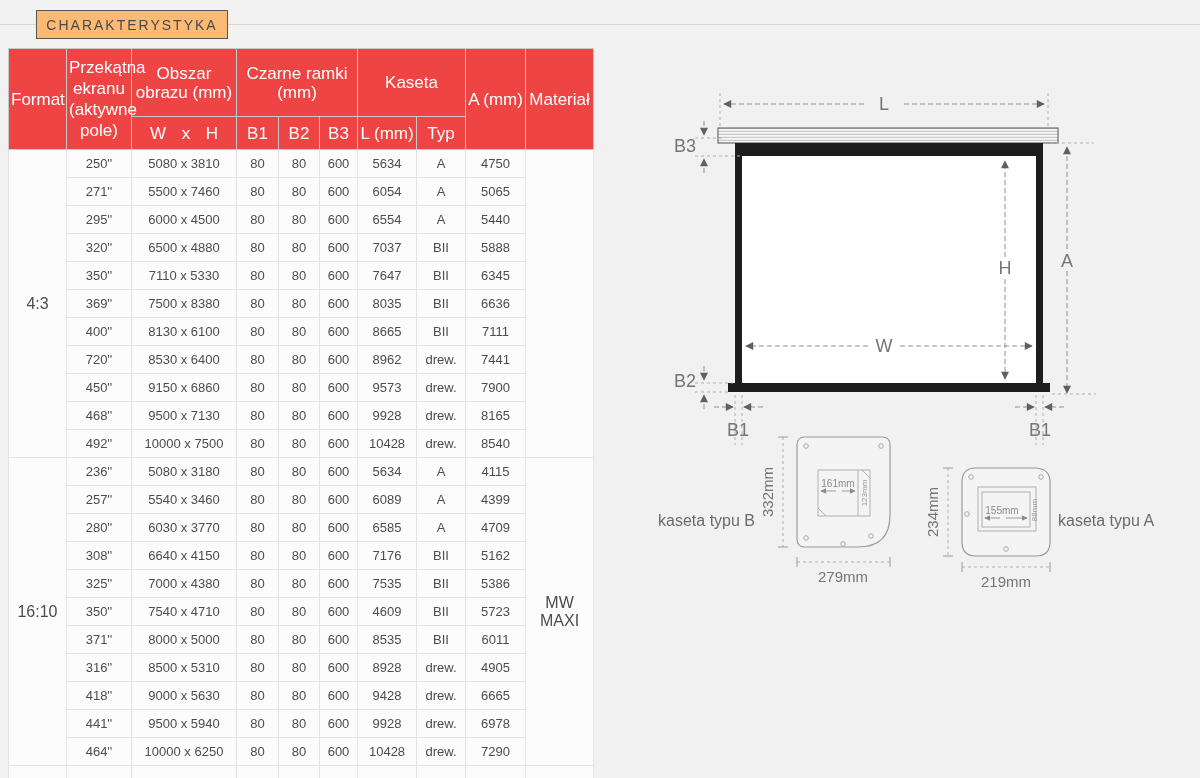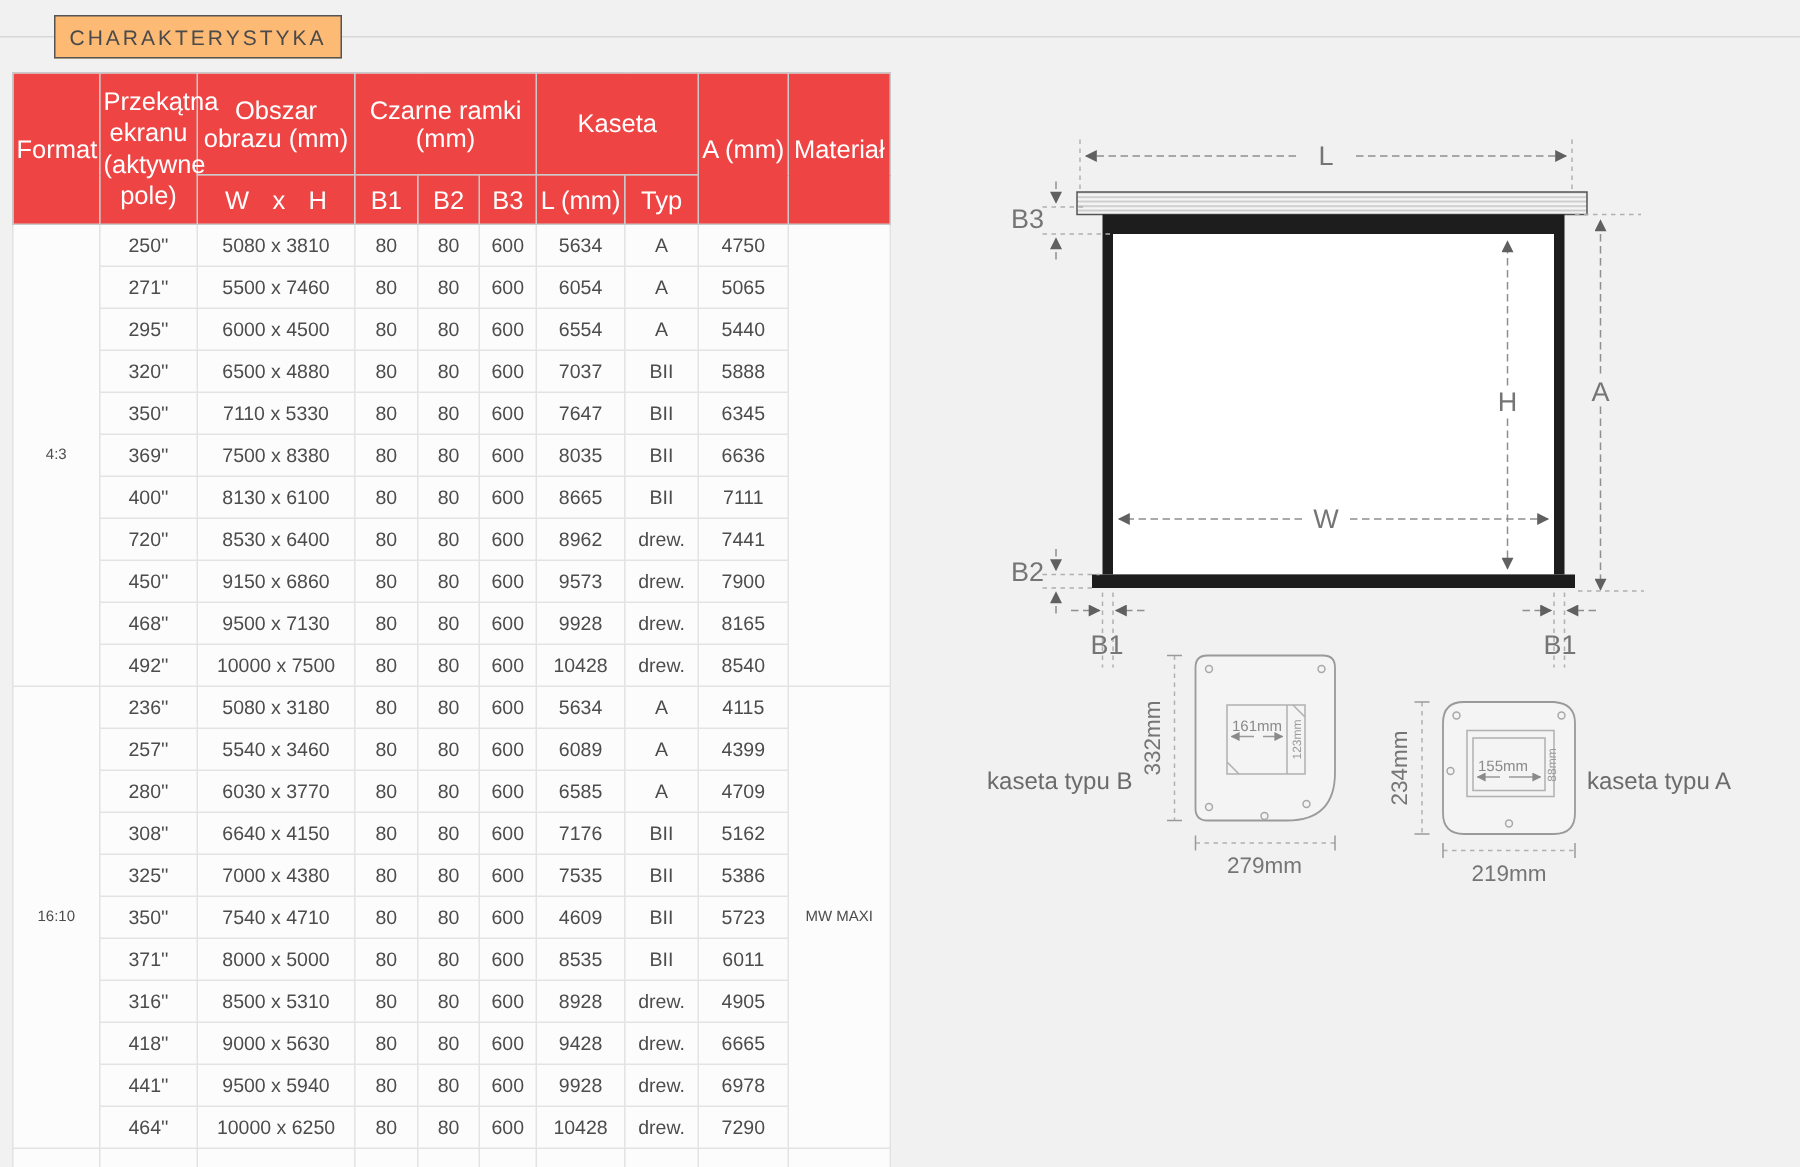--- a/index.html
+++ b/index.html
@@ -11,21 +11,21 @@
         font-size:14px;letter-spacing:2px;color:#4a4a4a;}
   .table-wrap{position:absolute;left:8px;top:48px;width:586px;height:730px;overflow:hidden;}
   table{border-collapse:collapse;table-layout:fixed;width:585px;}
   th{background:#ef4444;color:#fff;font-weight:400;font-size:17px;border:1px solid #c9c9c9;
      padding:0 2px;line-height:19px;}
   tr.h1{height:68px;} tr.h2{height:33px;}
   .th-diag{line-height:21px;}
   .wxh{display:flex;justify-content:space-between;padding:0 16px;}
   td{border:1px solid #e3e3e3;background:#fcfcfc;text-align:center;font-size:13px;
      color:#4c4c4c;height:27px;padding:0;}
-  td.fmt,td.mat{font-size:10px;margin-left:37px;}
+  td.fmt,td.mat{font-size:16px;margin-left:37px;}
   tr.sliver td{height:27px;}
   svg text{font-family:"Liberation Sans",sans-serif;}
   .lbl{fill:#757575;font-size:18px;}
   .lbl-s{fill:#757575;font-size:15px;}
   .lbl-k{fill:#6b6b6b;font-size:16px;}
   .lbl-t{fill:#8a8a8a;font-size:10px;}
   .lbl-tt{fill:#9a9a9a;font-size:8px;}
   .dim{stroke:#8f8f8f;stroke-width:1;fill:none;stroke-dasharray:5 3;}
   .ext{stroke:#b0b0b0;stroke-width:1;fill:none;stroke-dasharray:3 3;}
   .tick{stroke:#9a9a9a;stroke-width:1;fill:none;}

